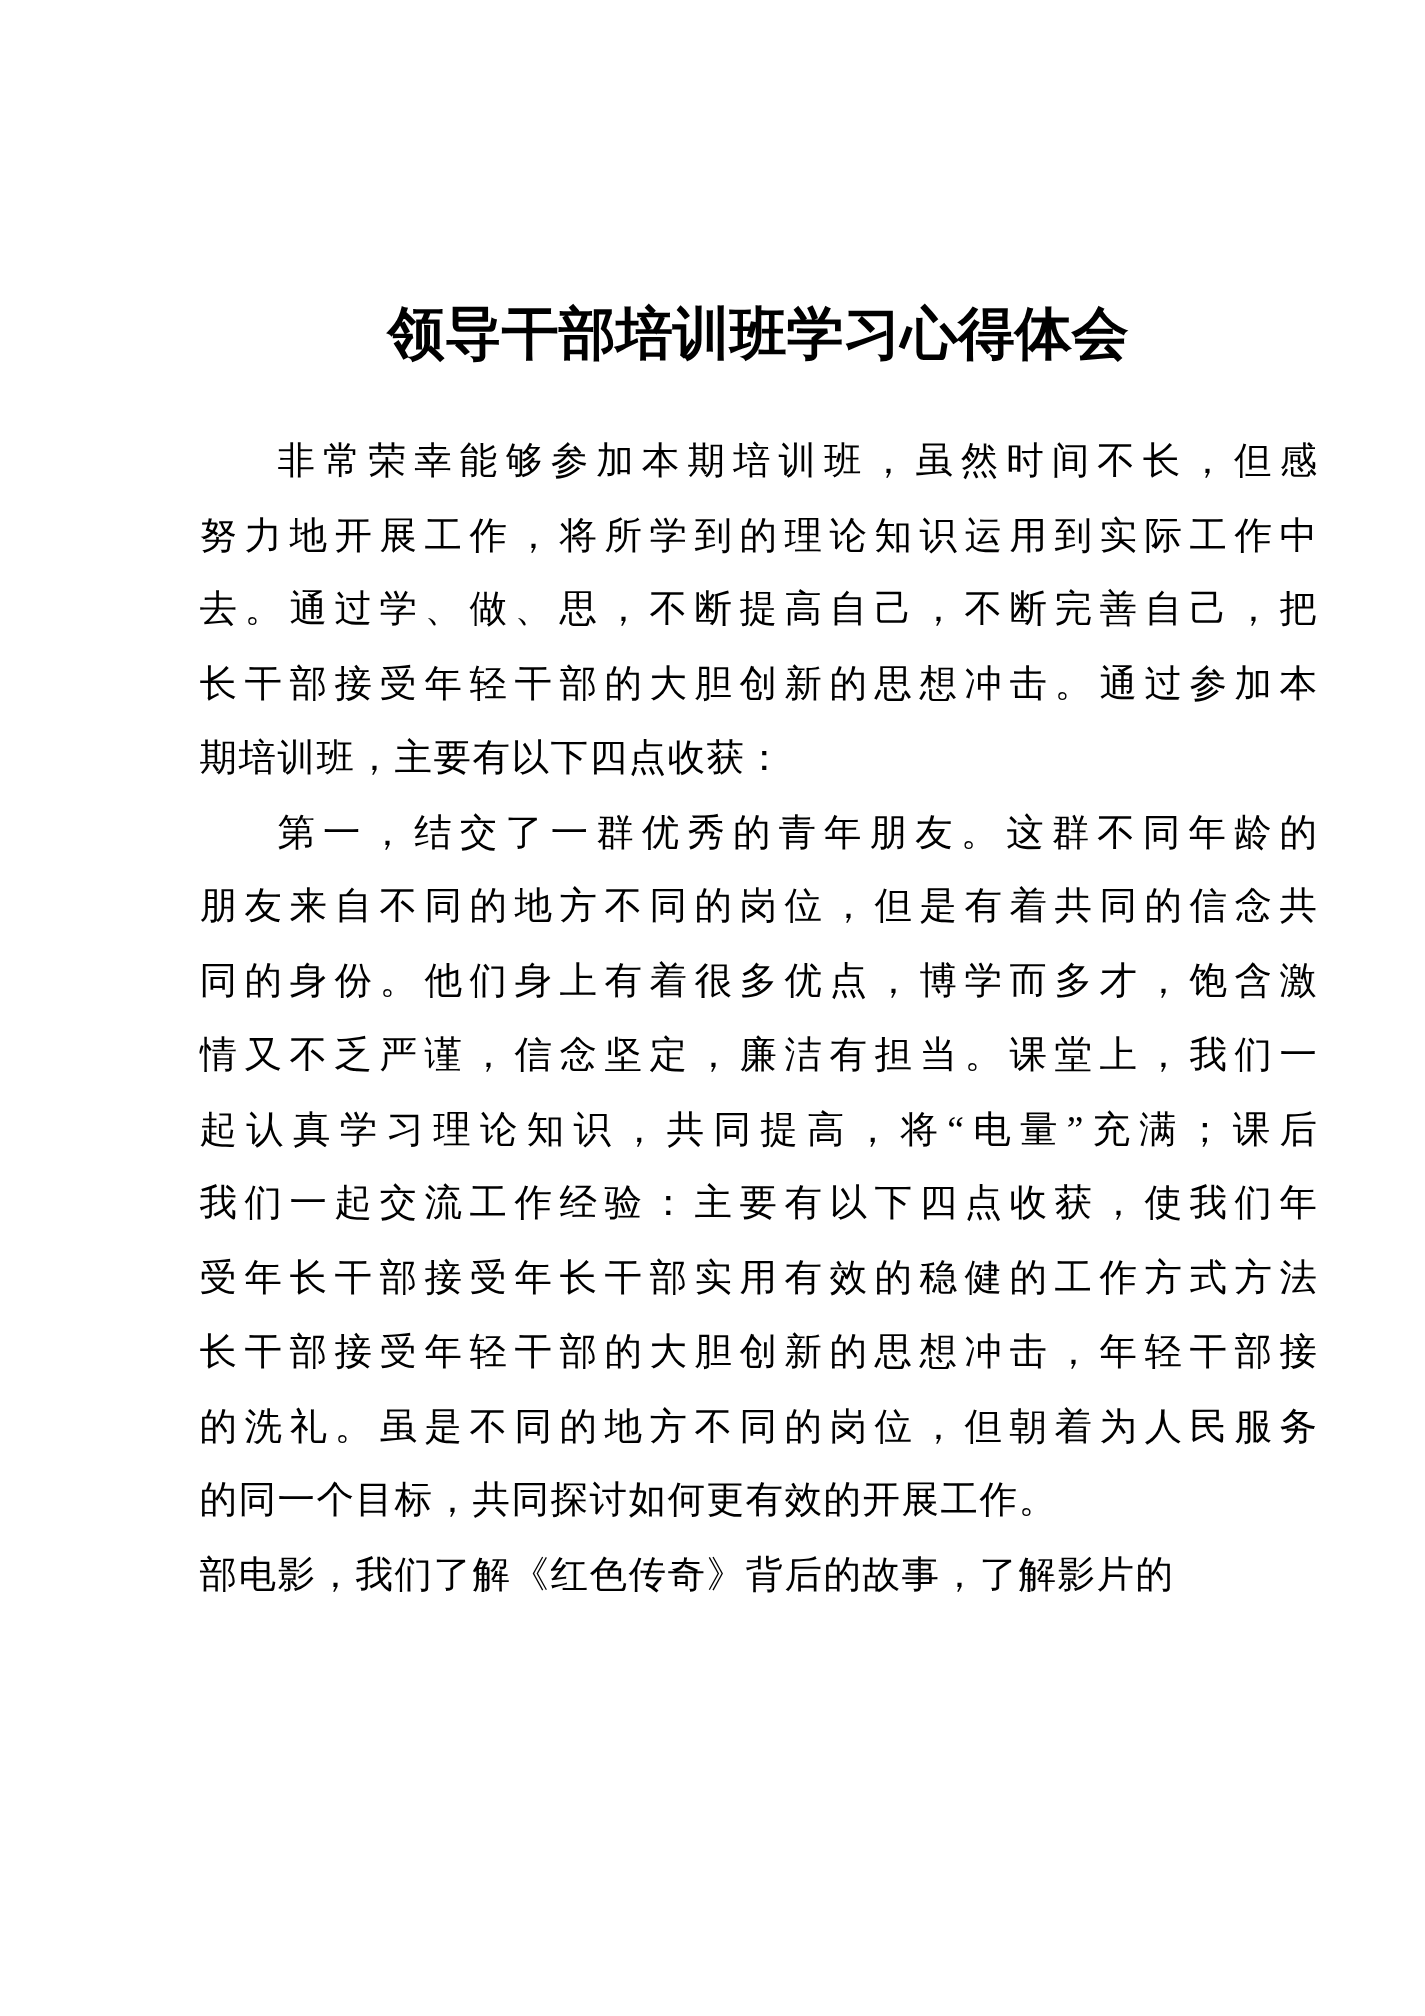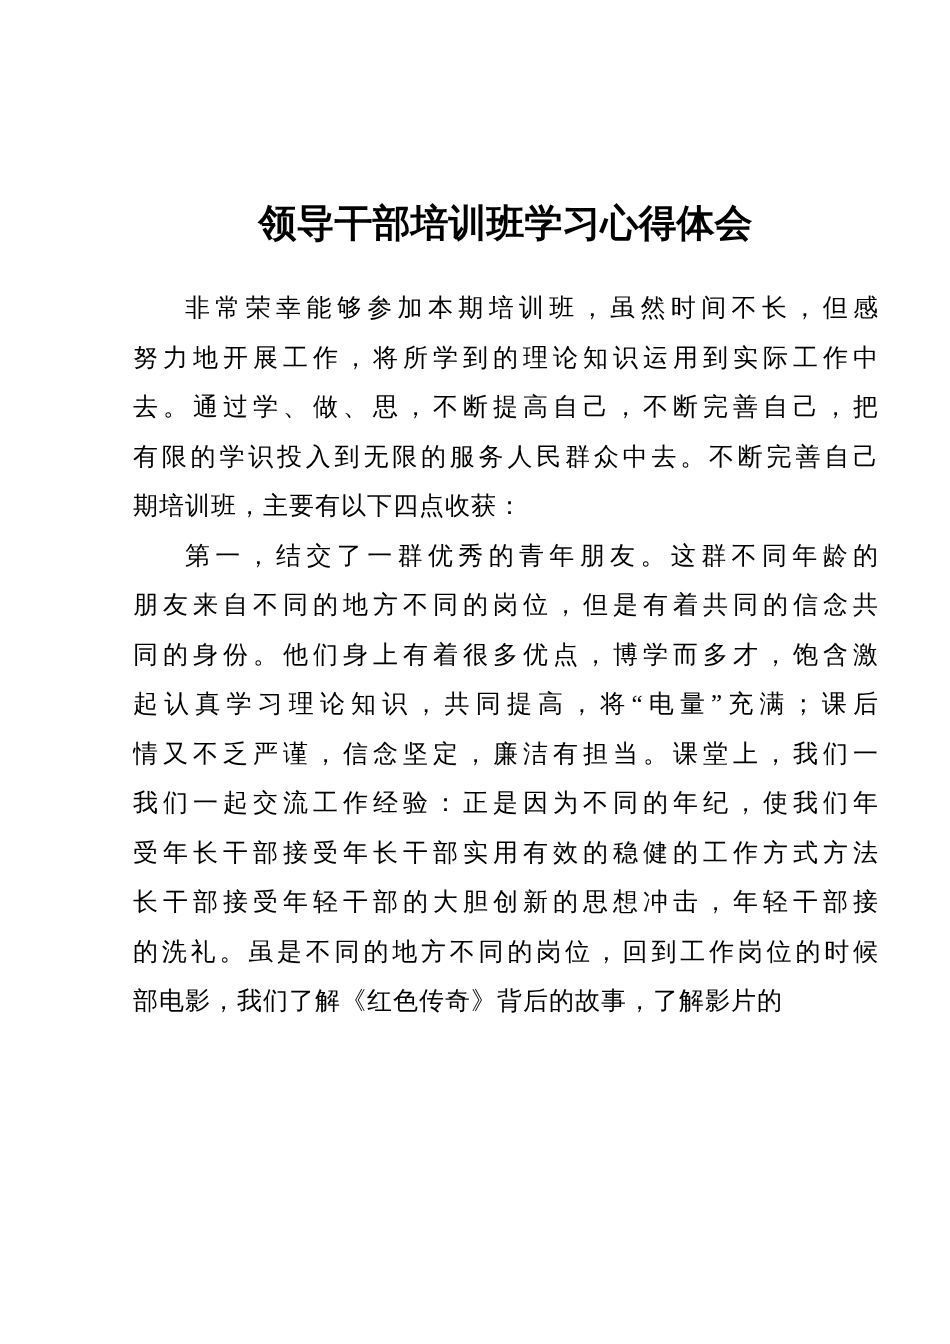--- a/index.html
+++ b/index.html
@@ -59,31 +59,32 @@
 </head>
 <body>
 
 <div class="page">
   <h1 class="doc-title">领导干部培训班学习心得体会</h1>
   <div class="doc-body">
       <div class="para">
         <div class="line indent">非常荣幸能够参加本期培训班，虽然时间不长，但感</div>
         <div class="line">努力地开展工作，将所学到的理论知识运用到实际工作中</div>
         <div class="line">去。通过学、做、思，不断提高自己，不断完善自己，把</div>
-        <div class="line">有限的学识投入到无限的服务人民群众中去。不断完善自己</div>
+        <div class="line">长干部接受年轻干部的大胆创新的思想冲击。通过参加本</div>
         <div class="line last">期培训班，主要有以下四点收获：</div>
       </div>
       <div class="para">
         <div class="line indent">第一，结交了一群优秀的青年朋友。这群不同年龄的</div>
         <div class="line">朋友来自不同的地方不同的岗位，但是有着共同的信念共</div>
         <div class="line">同的身份。他们身上有着很多优点，博学而多才，饱含激</div>
+        <div class="line">情又不乏严谨，信念坚定，廉洁有担当。课堂上，我们一</div>
         <div class="line">起认真学习理论知识，共同提高，将“电量”充满；课后</div>
-        <div class="line">情又不乏严谨，信念坚定，廉洁有担当。课堂上，我们一</div>
-        <div class="line">我们一起交流工作经验：正是因为不同的年纪，使我们年</div>
+        <div class="line">我们一起交流工作经验：主要有以下四点收获，使我们年</div>
         <div class="line">受年长干部接受年长干部实用有效的稳健的工作方式方法</div>
         <div class="line">长干部接受年轻干部的大胆创新的思想冲击，年轻干部接</div>
-        <div class="line">的洗礼。虽是不同的地方不同的岗位，回到工作岗位的时候</div>
+        <div class="line">的洗礼。虽是不同的地方不同的岗位，但朝着为人民服务</div>
+        <div class="line last">的同一个目标，共同探讨如何更有效的开展工作。</div>
       </div>
       <div class="para">
         <div class="line last">部电影，我们了解《红色传奇》背后的故事，了解影片的</div>
       </div>
     </div>
 </div>
 
 </body></html>

